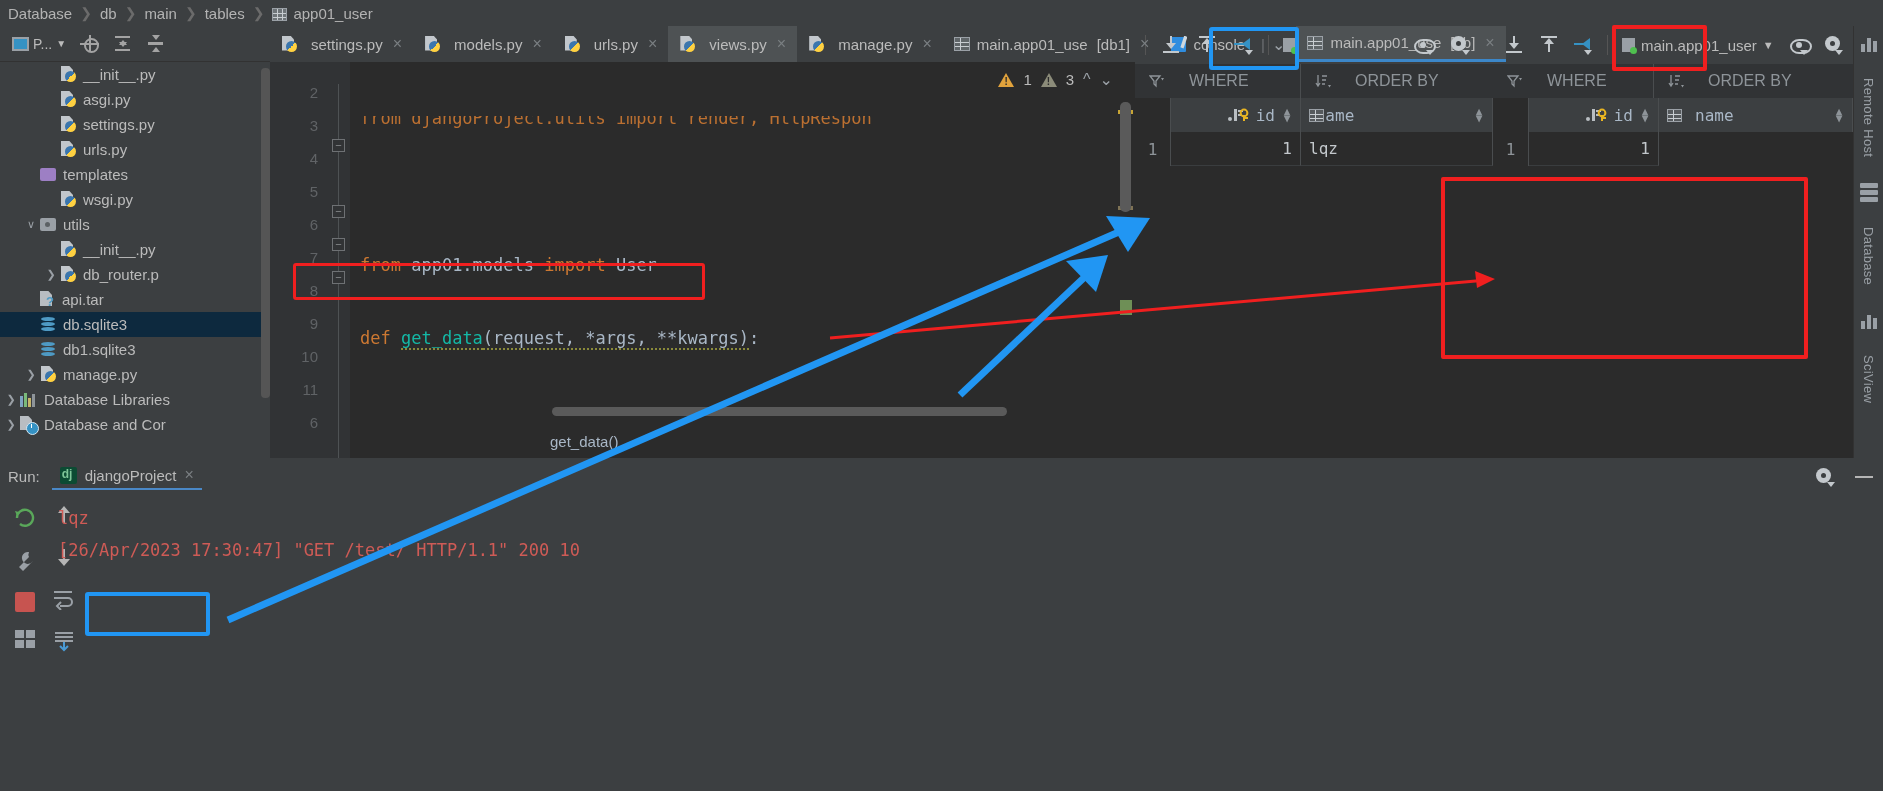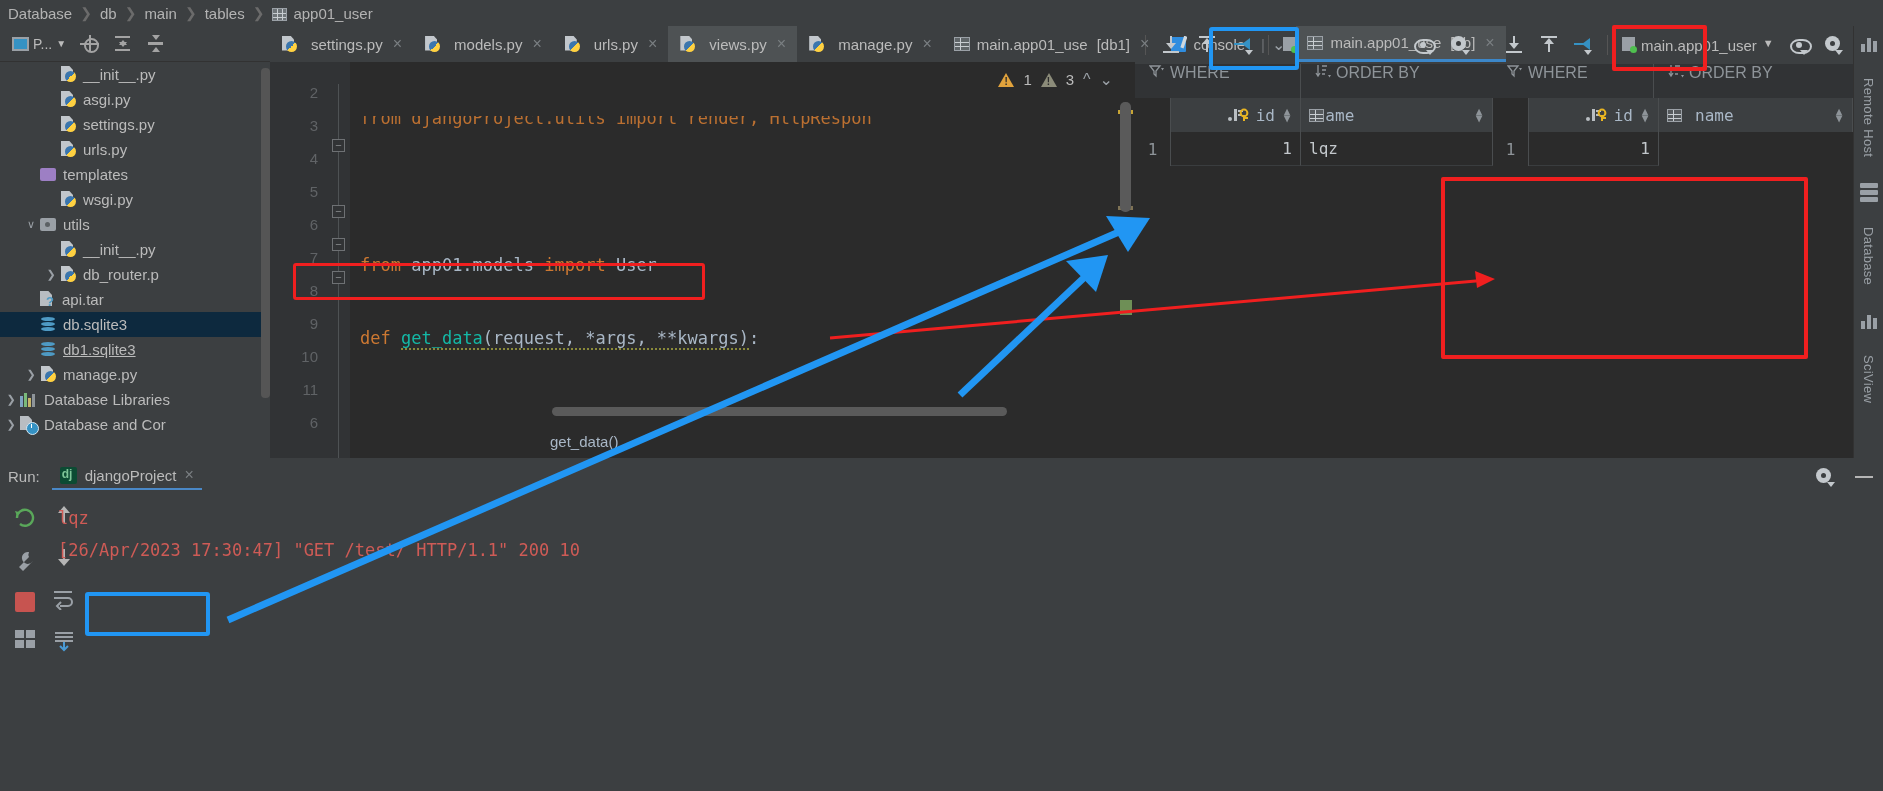--- a/index.html
+++ b/index.html
@@ -155,27 +155,27 @@
   .eye:after{content:"";position:absolute;left:8px;top:8px;width:6px;height:6px;border-radius:50%;background:#c3c8cc;}
   .eye i{position:absolute;right:0px;bottom:1px;width:0;height:0;border-left:4px solid transparent;
      border-right:4px solid transparent;border-top:5px solid #c3c8cc;}
   .gear{width:22px;height:22px;position:relative;}
   .gear:before{content:"";position:absolute;left:3px;top:2px;width:15px;height:15px;border-radius:50%;
      background:#c3c8cc;
      box-shadow:0 0 0 3px transparent;}
   .gear:after{content:"";position:absolute;left:8px;top:7px;width:5px;height:5px;border-radius:50%;background:#3c3f41;}
   .gear i{position:absolute;right:0;bottom:1px;width:0;height:0;border-left:4px solid transparent;
      border-right:4px solid transparent;border-top:5px solid #c3c8cc;}
-  .tblsel{display:flex;gap:6px;font-size:15px;color:#bbb;white-space:nowrap;}
+  .tblsel{display:flex;align-items:center;gap:6px;font-size:15px;color:#bbb;white-space:nowrap;}
   .tblsel .sq{width:13px;height:14px;background:#9aa0a6;position:relative;flex:none;}
   .tblsel .sq:after{content:"";position:absolute;right:-2px;bottom:-2px;width:7px;height:7px;
      border-radius:50%;background:#4fc04f;}
 
   .filterbar{height:34px;display:flex;align-items:center;background:#313335;font-size:16px;color:#8e9499;}
-  .filterbar .cell{display:flex;align-items:flex-start;gap:5px;padding:0 14px;height:100%;}
+  .filterbar .cell{display:flex;align-items:center;gap:24px;padding:0 14px;height:100%;}
   .filterbar .cell + .cell{border-left:1px solid #4a4d4f;}
   .funnel{width:16px;height:14px;position:relative;flex:none;}
   .funnel:before{content:"";position:absolute;left:0;top:0;width:0;height:0;border-left:8px solid transparent;
      border-right:8px solid transparent;border-top:9px solid transparent;
      box-shadow:inset 0 0 0 1px #8e9499;}
   .funnel svg{position:absolute;left:0;top:0;}
   .sortic{width:16px;height:14px;position:relative;flex:none;}
   .sortic svg{position:absolute;left:0;top:0;}
 
   .grid{flex:1;background:#2b2b2b;display:flex;flex-direction:column;overflow:hidden;}
@@ -348,21 +348,21 @@
           </div>
           <div class="trow sel" style="padding-left: 22px;">
             <span class="arr"></span>
             <span class="db-ic">
               <span></span>
               <span></span>
               <span></span>
             </span>
             <span>db.sqlite3</span>
           </div>
-          <div class="trow" style="padding-left: 22px; text-decoration: underline;">
+          <div class="trow" style="padding-left: 22px;">
             <span class="arr"></span>
             <span class="db-ic">
               <span></span>
               <span></span>
               <span></span>
             </span>
             <span>db1.sqlite3</span>
           </div>
           <div class="trow" style="padding-left: 22px;">
             <span class="arr">❯</span>

